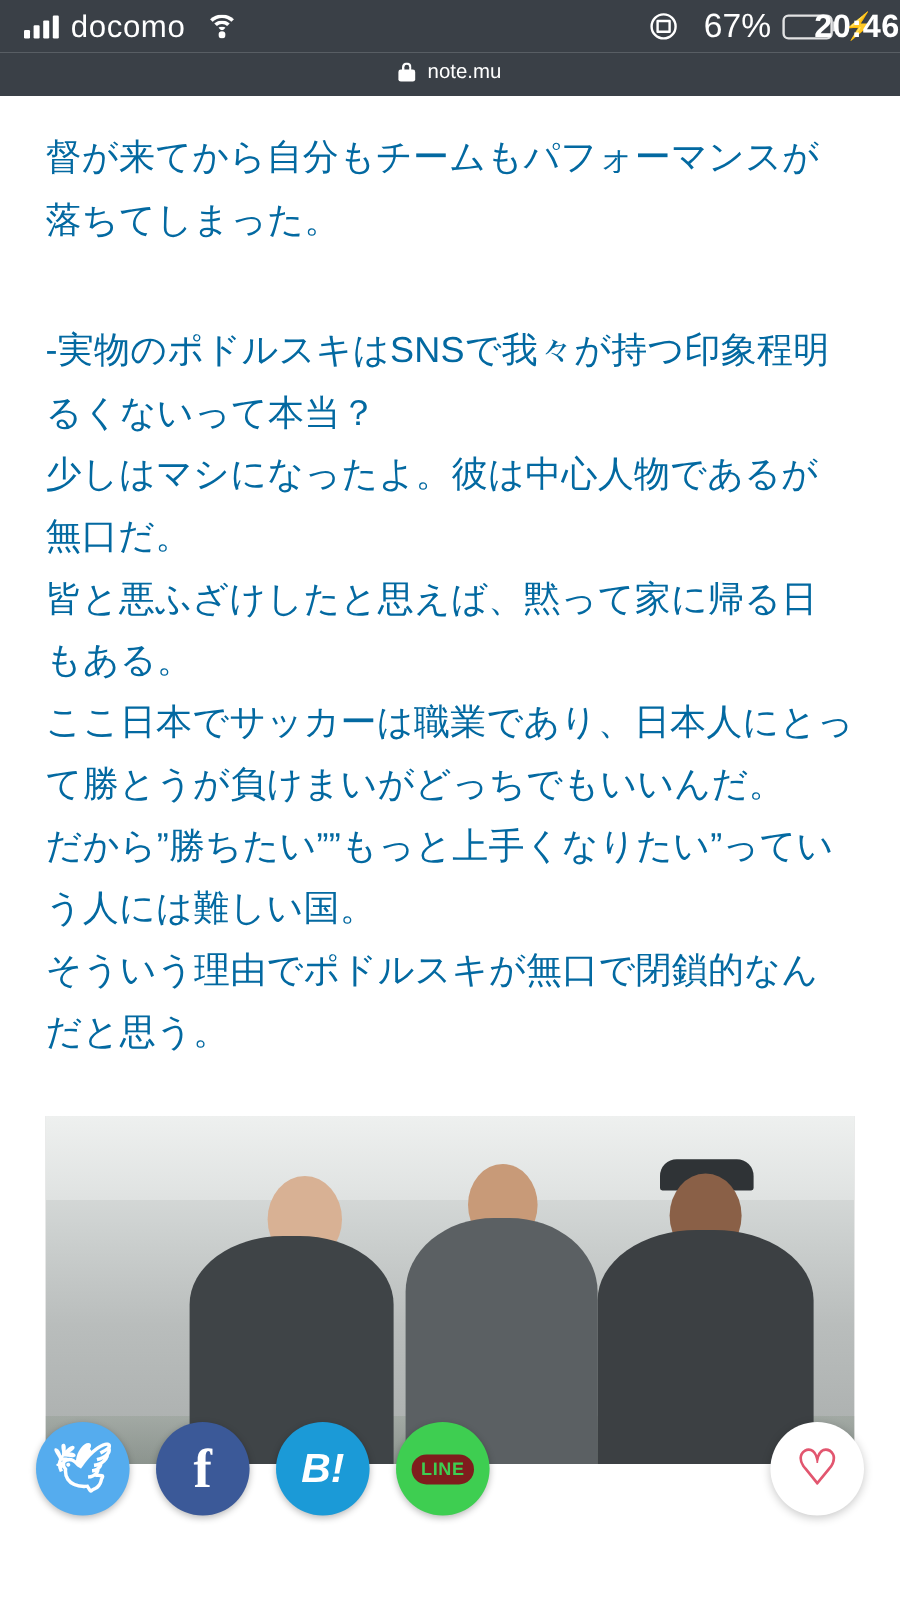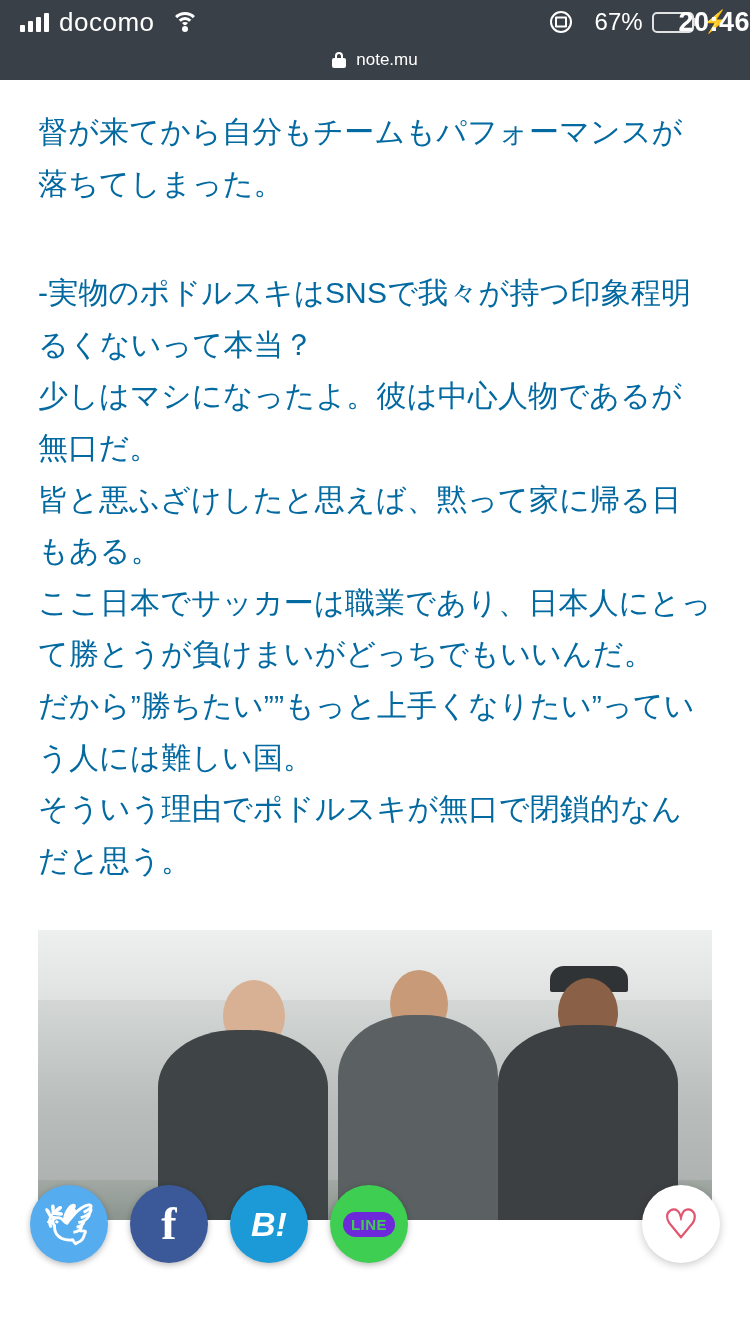--- a/index.html
+++ b/index.html
@@ -96,21 +96,21 @@
   }
   .rotation-lock::after {
     content: "";
     position: absolute;
     left: 50%; top: 50%;
     transform: translate(-50%,-50%);
     width: 8px; height: 7px;
     border: 2px solid #fff;
     border-radius: 1px;
   }
-  .battery-pct { font-size: 24px; margin-left: 14px; }
+  .battery-pct { font-size: 28px; margin-left: 14px; }
   .battery {
     width: 42px; height: 21px;
     border: 2px solid rgba(255,255,255,.85);
     border-radius: 5px;
     position: relative;
     padding: 2px;
   }
   .battery::after {
     content: "";
     position: absolute;
@@ -252,21 +252,21 @@
     background: #ffffff;
     margin-left: auto;
     box-shadow: 0 2px 8px rgba(0,0,0,.22);
   }
   .heart {
     color: #e2566f;
     font-size: 40px;
     line-height: 1;
   }
   .line-label {
-    background: #6d28d9;
+    background: #7f1d1d;
     color: #3ece51;
     font-size: 15px;
     font-weight: bold;
     border-radius: 14px;
     padding: 4px 8px;
     letter-spacing: .5px;
   }
   .tw-glyph { font-size: 40px; line-height: 1; }
   .fb-glyph { font-size: 46px; line-height: 1; font-family: "Liberation Serif", serif; }
 </style>

